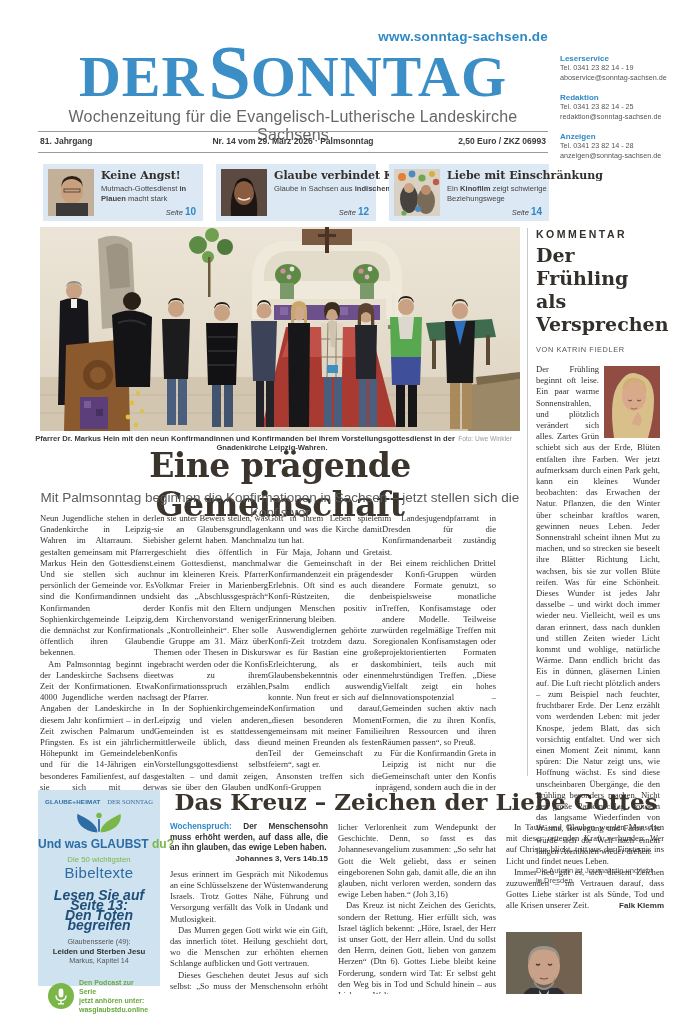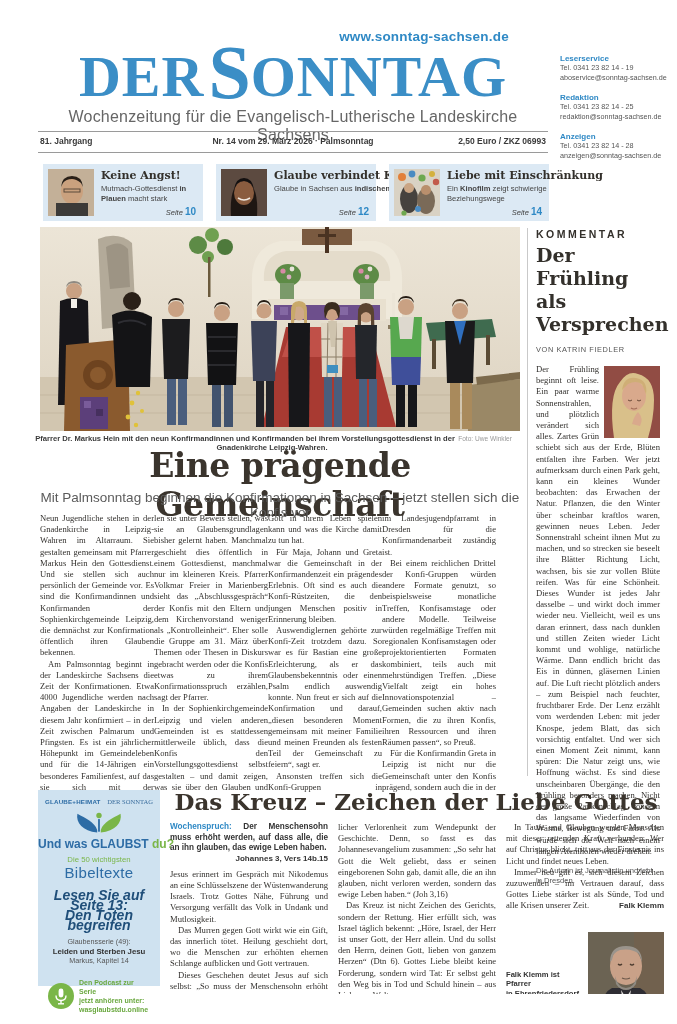--- a/index.html
+++ b/index.html
@@ -1,21 +1,21 @@
 <!DOCTYPE html>
 <html><head>
 <meta charset="utf-8">
 <style>
   * { margin:0; padding:0; box-sizing:border-box; }
   html,body { background:#e8e8e8; }
   .page { position:relative; width:677px; height:1024px; background:#ffffff;
           font-family:"Liberation Sans", sans-serif; color:#333; overflow:hidden; margin:0 auto; }
 
   
-  .website { position:absolute; top:29px; left:300px; width:248px; text-align:center;
+  .website { position:absolute; top:29px; left:300px; width:248px; text-align:right;
              font-size:13.5px; font-weight:bold; color:#2f89c5; letter-spacing:.2px; }
   .masthead { position:absolute; top:34px; left:38px; width:510px; text-align:center;
               font-family:"Liberation Serif", serif; color:#3b8ec6; line-height:1;
               white-space:nowrap; }
   .masthead .m1 { font-size:58px; font-weight:bold; letter-spacing:1px; }
   .masthead .mS { font-size:76px; font-weight:bold; vertical-align:-2px; }
   .masthead .m2 { font-size:58px; font-weight:bold; letter-spacing:1px; }
   .subtitle { position:absolute; top:108px; left:38px; width:510px; text-align:center;
               font-size:16px; color:#666; letter-spacing:.2px; }
   .rule { position:absolute; left:38px; width:510px; height:1px; background:#9a9a9a; }
@@ -447,25 +447,20 @@
     <div class="kcol">
       <p>licher Verlorenheit zum Wendepunkt der Geschichte. Denn, so fasst es das Johannesevangelium zusammen: „So sehr hat Gott die Welt geliebt, dass er seinen eingeborenen Sohn gab, damit alle, die an ihn glauben, nicht verloren werden, sondern das ewige Leben haben.“ (Joh 3,16)</p>
       <p class="ind">Das Kreuz ist nicht Zeichen des Gerichts, sondern der Rettung. Hier erfüllt sich, was Israel täglich bekennt: „Höre, Israel, der Herr ist unser Gott, der Herr allein. Und du sollst den Herrn, deinen Gott, lieben von ganzem Herzen“ (Dtn 6). Gottes Liebe bleibt keine Forderung, sondern wird Tat: Er selbst geht den Weg bis in Tod und Schuld hinein – aus Liebe zur Welt.</p>
 
     </div>
     <div class="kcol">
       <p class="ind">In Taufe und Glauben werden Menschen mit dieser rettenden Kraft verbunden. Wer auf Christus blickt, tritt aus der Finsternis ins Licht und findet neues Leben.</p>
       <p class="ind">Immer neu gilt es, sich diesem Zeichen zuzuwenden – im Vertrauen darauf, dass Gottes Liebe stärker ist als Sünde, Tod und alle Krisen unserer Zeit.</p>
       <div class="author">Falk Klemm</div>
       <div class="fkrow">
-        <div class="fkcap">
-          <div class="b">Falk Klemm ist Pfarrer</div>
-          <div class="b">in Ehrenfriedersdorf.</div>
-
-        </div>
         <div class="fkfoto">
           <svg viewBox="0 0 76 84">
               <rect width="76" height="84" fill="#6b6353"></rect>
               <rect x="46" width="30" height="84" fill="#77604a" opacity=".5"></rect>
               <path d="M14 84 Q12 62 24 56 L52 56 Q64 62 62 84 Z" fill="#2e2d33"></path>
               <path d="M33 58 L38 66 L43 58 L41 70 L35 70 Z" fill="#e8e6e2"></path>
               <ellipse cx="38" cy="34" rx="16" ry="19" fill="#c9a188"></ellipse>
               <path d="M22 30 Q22 14 38 14 Q54 14 54 30 L51 22 Q44 16 32 18 Q25 20 24 28 Z" fill="#9a948c"></path>
               <path d="M27 44 Q30 56 38 56 Q46 56 49 44 L48 52 Q44 58 38 58 Q32 58 28 52 Z" fill="#8f8a82"></path>
               <path d="M30 32 Q32 34 34 32 M42 32 Q44 34 46 32" stroke="#4a3a2e" stroke-width="1.2" fill="none"></path>

